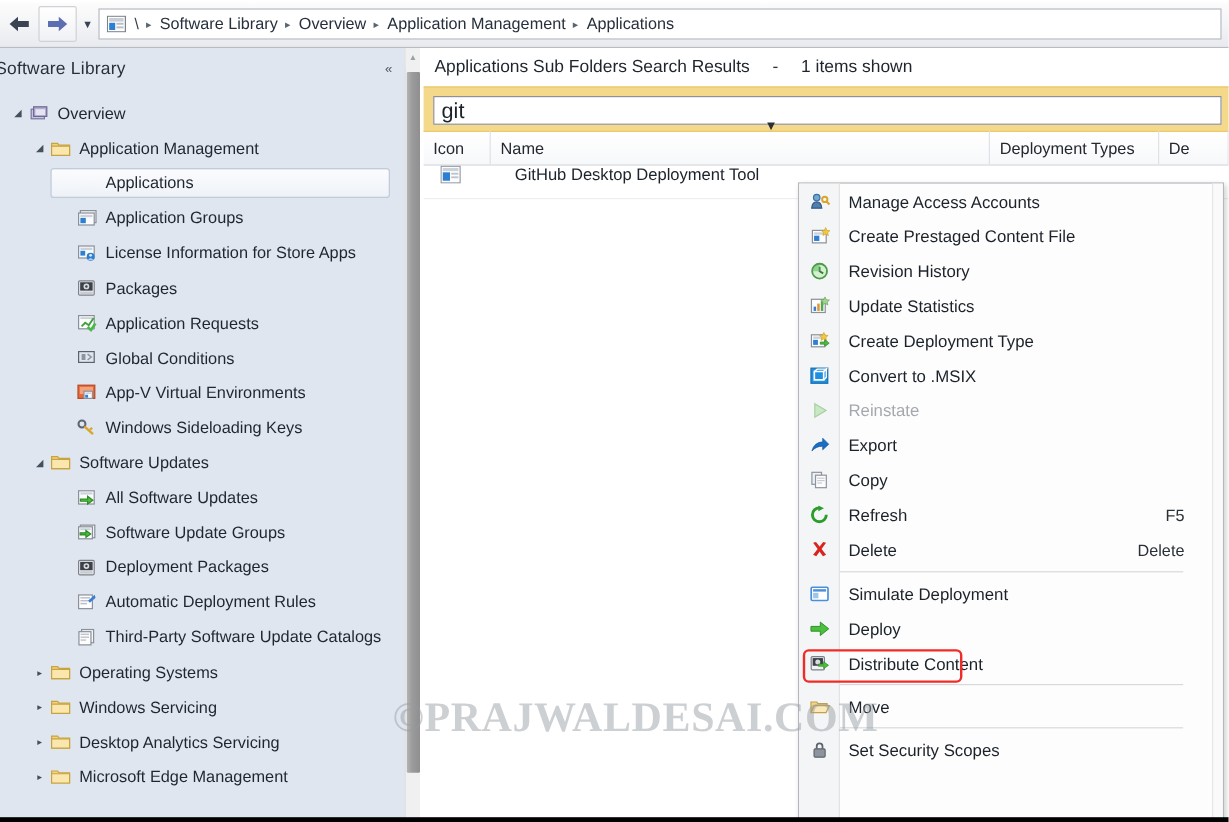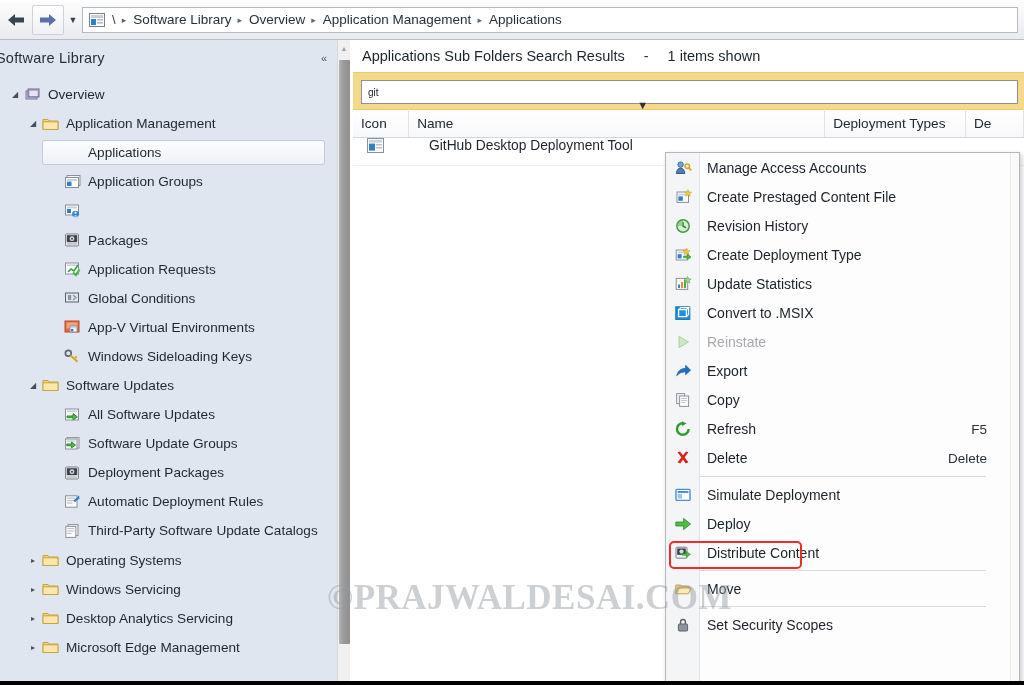--- a/index.html
+++ b/index.html
@@ -122,21 +122,21 @@
   .searchwrap{
     position:absolute; left:0; top:32px; width:671px; height:38px;
     background:#f5d98a;
     border-top:1px solid #e8c96d;
     border-bottom:1px solid #e8c96d;
     padding:7px 6px 7px 8px;
   }
   .searchbox{
     width:100%; height:24px; background:#fff; border:1px solid #8f9199;
     display:flex; align-items:center; padding-left:6px;
-    font-size:10px; color:#1c2229;
+    font-size:18px; color:#1c2229;
   }
 
   .colhdr{
     position:absolute; left:0; top:70px; width:671px; height:28px;
     background:linear-gradient(to bottom,#ffffff,#f7f8fa);
     border-bottom:1px solid #d4d7dd;
     display:flex; align-items:flex-end;
   }
   .col{
     height:28px; border-right:1px solid #dfe2e7;
@@ -313,20 +313,21 @@
           <span class="ticon">
             <svg width="17" height="16" viewBox="0 0 17 16">
               <rect x="1.5" y="2" width="13" height="10" fill="#fbfcfd" stroke="#8a9099"></rect>
               <rect x="3" y="3.4" width="10" height="2" fill="#ccd2da"></rect>
               <rect x="3" y="6" width="4" height="4" fill="#2f7fd0"></rect>
               <circle cx="11.5" cy="11" r="3.3" fill="#2f7fd0"></circle>
               <circle cx="11.5" cy="9.8" r="1.2" fill="#d9e8f7"></circle>
               <path d="M9.2 13.5 Q11.5 11 13.8 13.5 Z" fill="#d9e8f7"></path>
             </svg>
           </span>
+          <span class="tlabel">License Information for Store Apps</span>
         </div>
         <div class="tnode lvl3">
           <span class="twist"></span>
           <span class="ticon">
             <svg width="17" height="16" viewBox="0 0 17 16">
               <rect x="1.5" y="2" width="13" height="12" rx="1" fill="#f0f1f3" stroke="#7b8189"></rect>
               <rect x="2.8" y="3.2" width="10.4" height="7" fill="#3d4148"></rect>
               <circle cx="8" cy="6.7" r="2.4" fill="#d8dbe0"></circle>
               <circle cx="8" cy="6.7" r="1" fill="#3d4148"></circle>
               <rect x="2.8" y="11" width="10.4" height="2" fill="#c8cbd0"></rect>
@@ -572,44 +573,44 @@
               <circle cx="8" cy="8" r="6.2" fill="#d3f0d0" stroke="#4b9b46" stroke-width="1.5"></circle>
               <path d="M8 4.2 L8 8 L11 9.8" stroke="#3b7a37" stroke-width="1.5" fill="none"></path>
               <path d="M2.2 8 A5.8 5.8 0 0 1 8 2.2 L8 8 Z" fill="#5cb85c" opacity="0.55"></path>
             </svg>
           </span>
           <span class="mlabel">Revision History</span>
         </div>
         <div class="mi">
           <span class="mico">
             <svg width="17" height="16" viewBox="0 0 17 16">
+              <rect x="1.2" y="2.4" width="11.5" height="11" fill="#fdfdfd" stroke="#8a9099"></rect>
+              <rect x="3" y="8.5" width="2.1" height="3.6" fill="#3b7fd0"></rect>
+              <rect x="6" y="6" width="2.1" height="6.1" fill="#e0943a"></rect>
+              <rect x="9" y="4" width="2.1" height="8.1" fill="#52a84b"></rect>
+              <path d="M12.5 0.4 L13.6 2.8 L16.2 3 L14.3 4.7 L14.9 7.1 L12.5 5.8 L10.2 7.1 L10.8 4.7 L8.9 3 L11.4 2.8 Z" fill="#9fd68f" stroke="#5c9a4c" stroke-width="0.5"></path>
+            </svg>
+          </span>
+          <span class="mlabel">Update Statistics</span>
+        </div>
+        <div class="mi">
+          <span class="mico">
+            <svg width="17" height="16" viewBox="0 0 17 16">
               <rect x="1.2" y="3" width="11" height="10" fill="#fdfdfd" stroke="#8a9099"></rect>
               <rect x="2.6" y="4.4" width="8.2" height="2" fill="#ccd2da"></rect>
               <rect x="2.6" y="7.2" width="4" height="4.2" fill="#2f7fd0"></rect>
               <path d="M11.5 1 L12.6 3.4 L15.1 3.6 L13.2 5.3 L13.8 7.7 L11.5 6.4 L9.2 7.7 L9.8 5.3 L7.9 3.6 L10.4 3.4 Z" fill="#f5c642" stroke="#c99f1e" stroke-width="0.5"></path>
               <path d="M8.6 9 L12.6 9 L12.6 7.2 L16 10 L12.6 12.6 L12.6 10.8 L8.6 10.8 Z" fill="#4cbf3f" stroke="#2e8c26" stroke-width="0.6"></path>
             </svg>
           </span>
           <span class="mlabel">Create Deployment Type</span>
         </div>
         <div class="mi">
           <span class="mico">
             <svg width="17" height="16" viewBox="0 0 17 16">
-              <rect x="1.2" y="2.4" width="11.5" height="11" fill="#fdfdfd" stroke="#8a9099"></rect>
-              <rect x="3" y="8.5" width="2.1" height="3.6" fill="#3b7fd0"></rect>
-              <rect x="6" y="6" width="2.1" height="6.1" fill="#e0943a"></rect>
-              <rect x="9" y="4" width="2.1" height="8.1" fill="#52a84b"></rect>
-              <path d="M12.5 0.4 L13.6 2.8 L16.2 3 L14.3 4.7 L14.9 7.1 L12.5 5.8 L10.2 7.1 L10.8 4.7 L8.9 3 L11.4 2.8 Z" fill="#9fd68f" stroke="#5c9a4c" stroke-width="0.5"></path>
-            </svg>
-          </span>
-          <span class="mlabel">Update Statistics</span>
-        </div>
-        <div class="mi">
-          <span class="mico">
-            <svg width="17" height="16" viewBox="0 0 17 16">
               <rect x="0.8" y="1.8" width="14" height="12.6" fill="#1f8fe0" stroke="#1571b4"></rect>
               <path d="M3.6 4.6 L11.4 4.6 L11.4 11.6 L3.6 11.6 Z" fill="none" stroke="#ffffff" stroke-width="1.4"></path>
               <path d="M3.6 4.6 L6 2.6 L13.6 2.6 L11.4 4.6" fill="none" stroke="#ffffff" stroke-width="1.2"></path>
               <path d="M11.4 4.6 L13.6 2.6 L13.6 9.4 L11.4 11.6" fill="none" stroke="#ffffff" stroke-width="1.2"></path>
             </svg>
           </span>
           <span class="mlabel">Convert to .MSIX</span>
         </div>
         <div class="mi disabled">
           <span class="mico">

